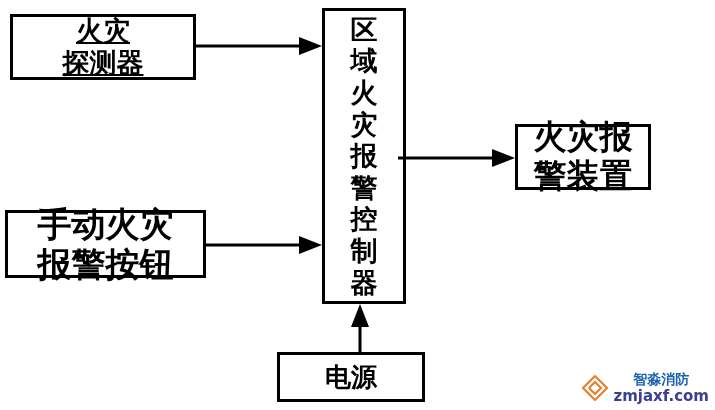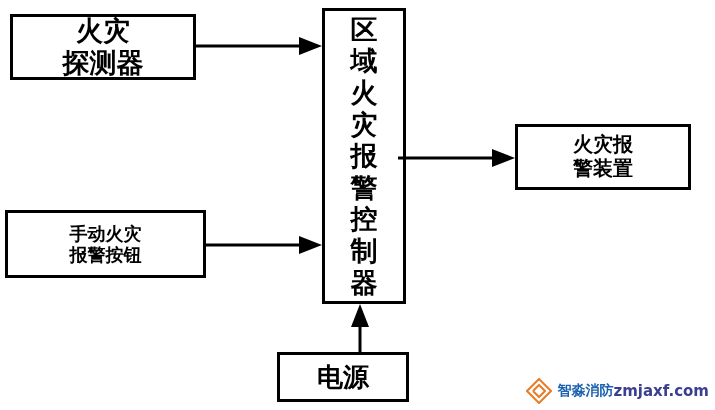--- a/index.html
+++ b/index.html
@@ -20,48 +20,48 @@
     justify-content: center;
     text-align: center;
     font-weight: bold;
     color: #000;
     box-sizing: border-box;
   }
   .box .label {
     white-space: pre-line;
     line-height: 1.18;
   }
-  .box-detector   { left: 10px;  top: 14px;  width: 186px; height: 66px;  font-size: 27px; }
-  .box-manual     { left: 5px;   top: 210px; width: 201px; height: 68px;  font-size: 18px; }
+  .box-detector   { left: 10px;  top: 14px;  width: 186px; height: 66px;  font-size: 27px; text-decoration: underline; }
+  .box-manual     { left: 5px;   top: 210px; width: 201px; height: 68px;  font-size: 34px; }
   .box-controller { left: 322px; top: 8px;   width: 84px;  height: 296px; font-size: 27px; }
   .box-controller .label {
     width: 1.15em;
     word-break: break-all;
     line-height: 1.17;
     white-space: normal;
   }
-  .box-alarm      { left: 515px; top: 124px; width: 176px; height: 66px;  font-size: 20px; }
-  .box-power      { left: 277px; top: 352px; width: 132px; height: 50px;  font-size: 26px; }
+  .box-alarm      { left: 515px; top: 124px; width: 136px; height: 66px;  font-size: 33px; }
+  .box-power      { left: 277px; top: 352px; width: 148px; height: 50px;  font-size: 26px; }
 
   .arrows {
     position: absolute;
     left: 0; top: 0;
     width: 715px; height: 410px;
     pointer-events: none;
   }
 
   .watermark {
     position: absolute;
     right: 6px;
     bottom: 6px;
     display: flex;
     align-items: center;
     gap: 5px;
   }
-  .wm-text { display: flex; flex-direction: row; line-height: 1.1; align-items: center; }
+  .wm-text { display: flex; flex-direction: column; line-height: 1.1; align-items: center; }
   .wm-brand { font-size: 14px; font-weight: bold; }
   .wm-url   { font-size: 15px; font-weight: bold; }
 </style>
 </head>
 <body>
 
 <div class="canvas">
 
   <div class="box box-detector">
     <span class="label">火灾

